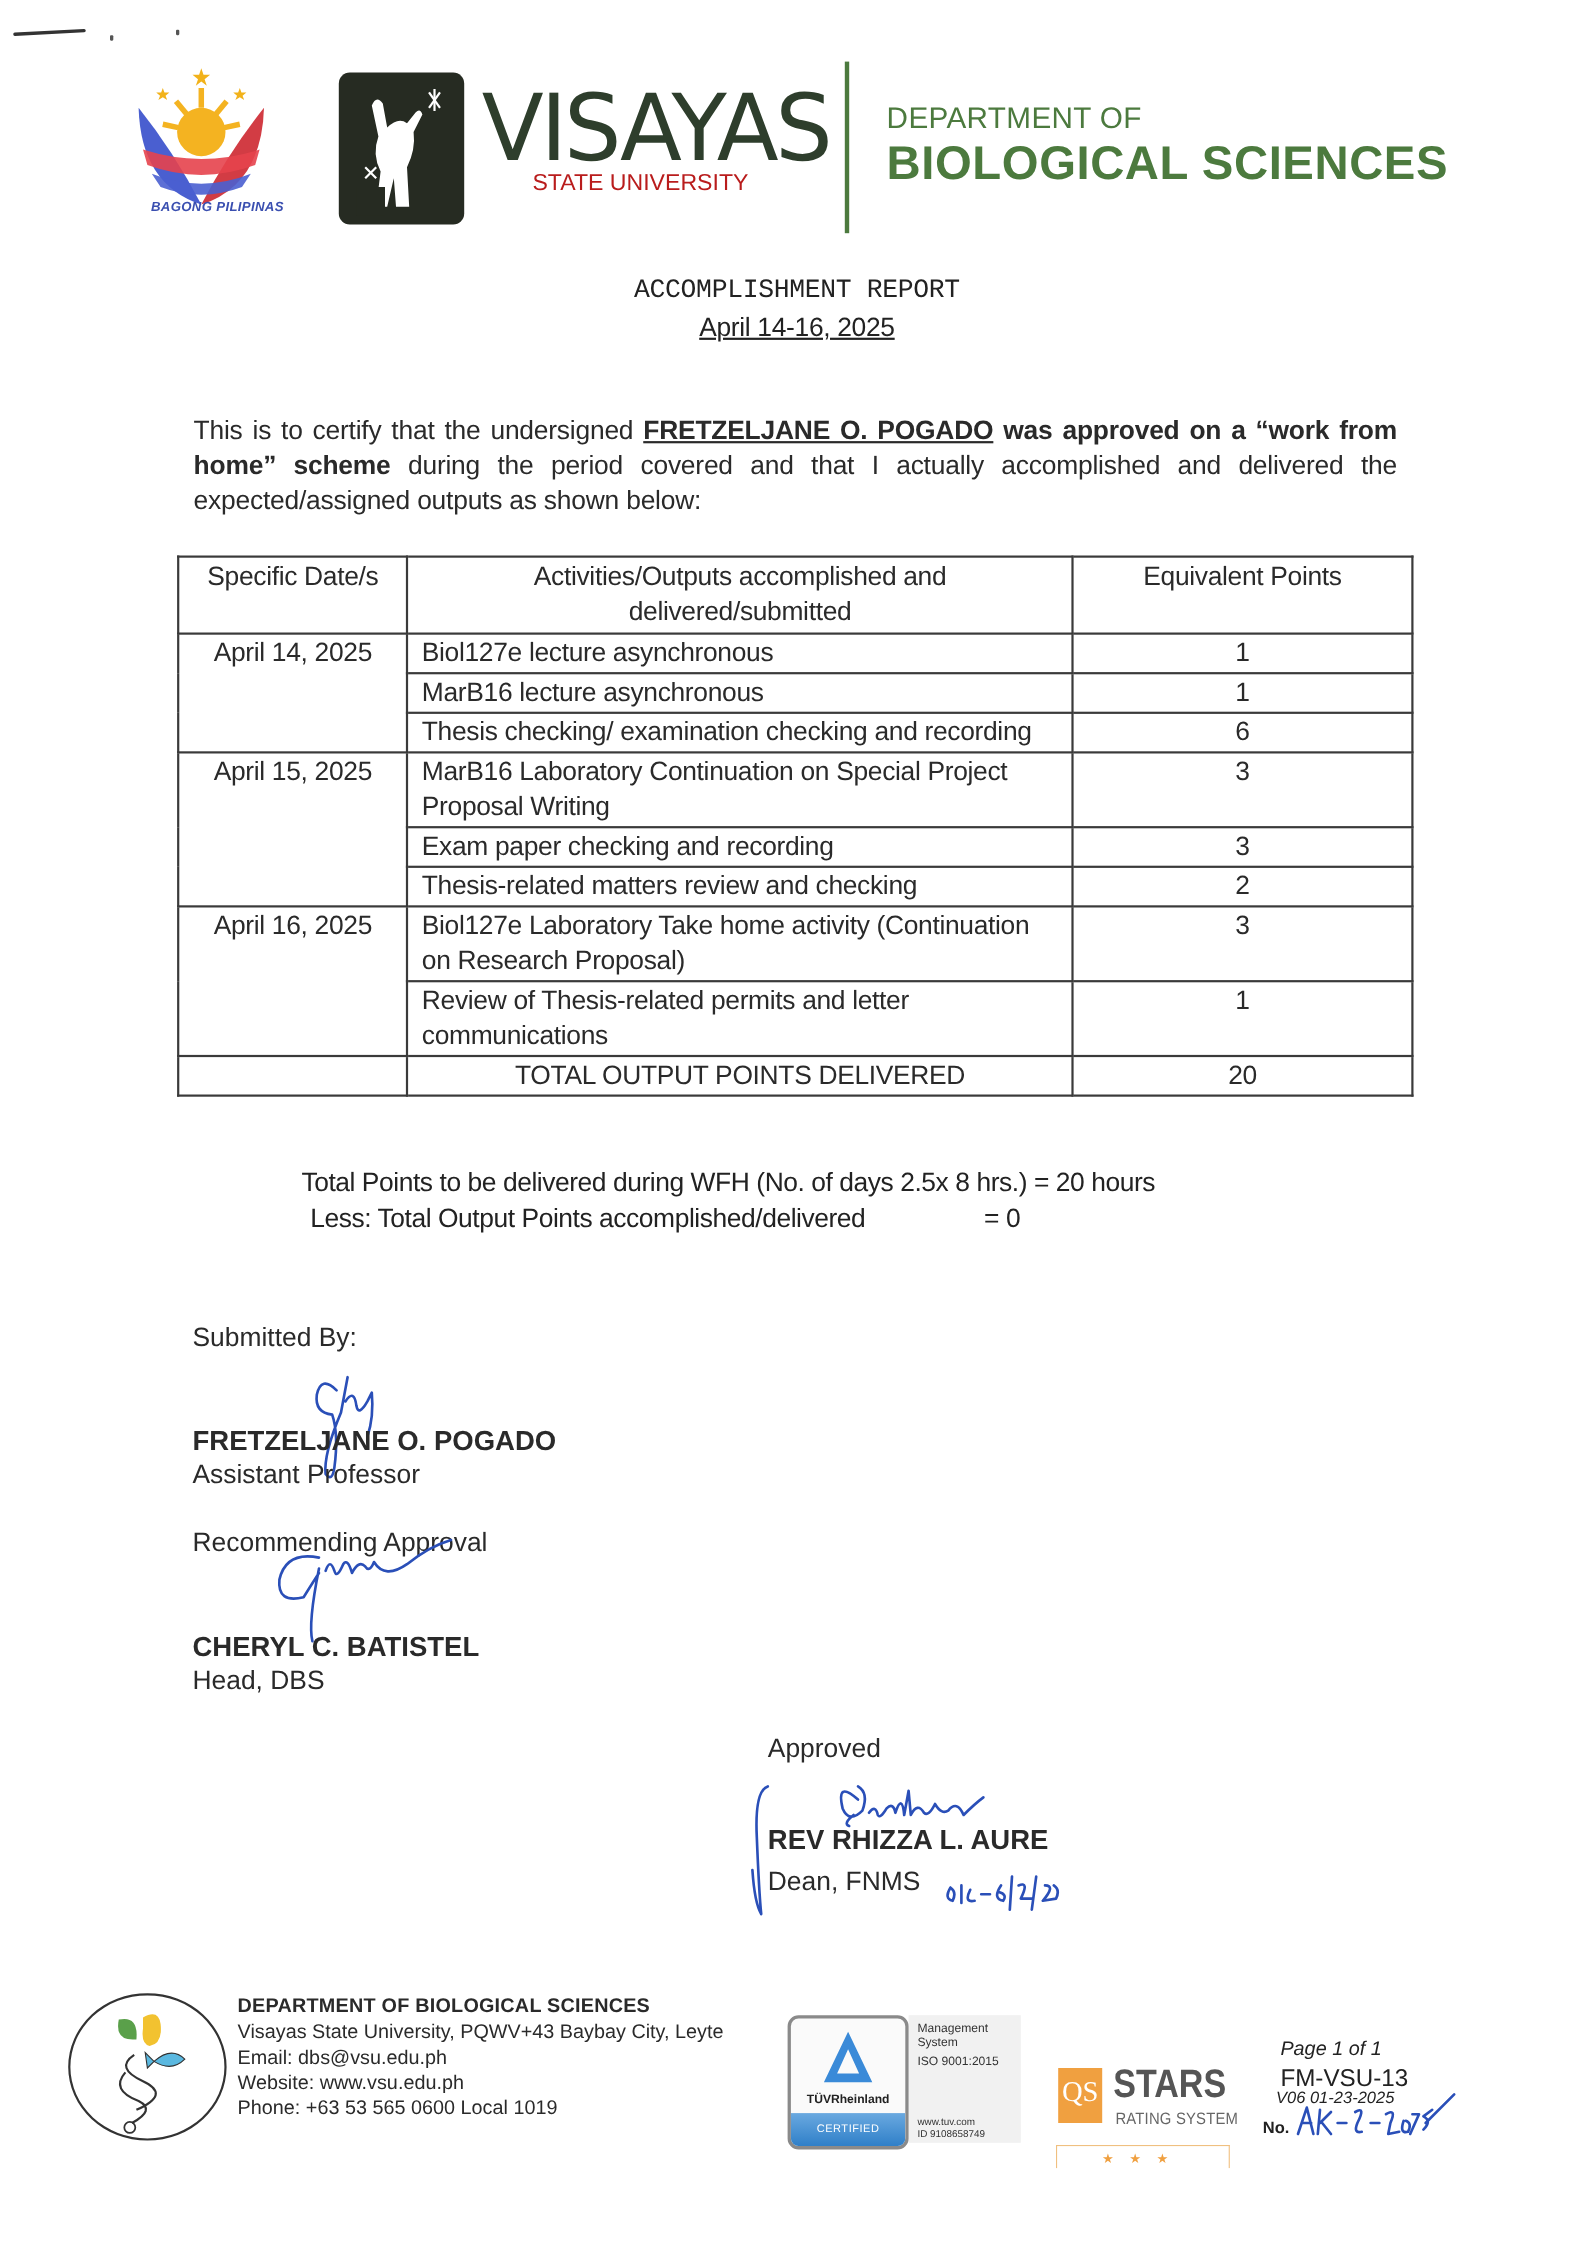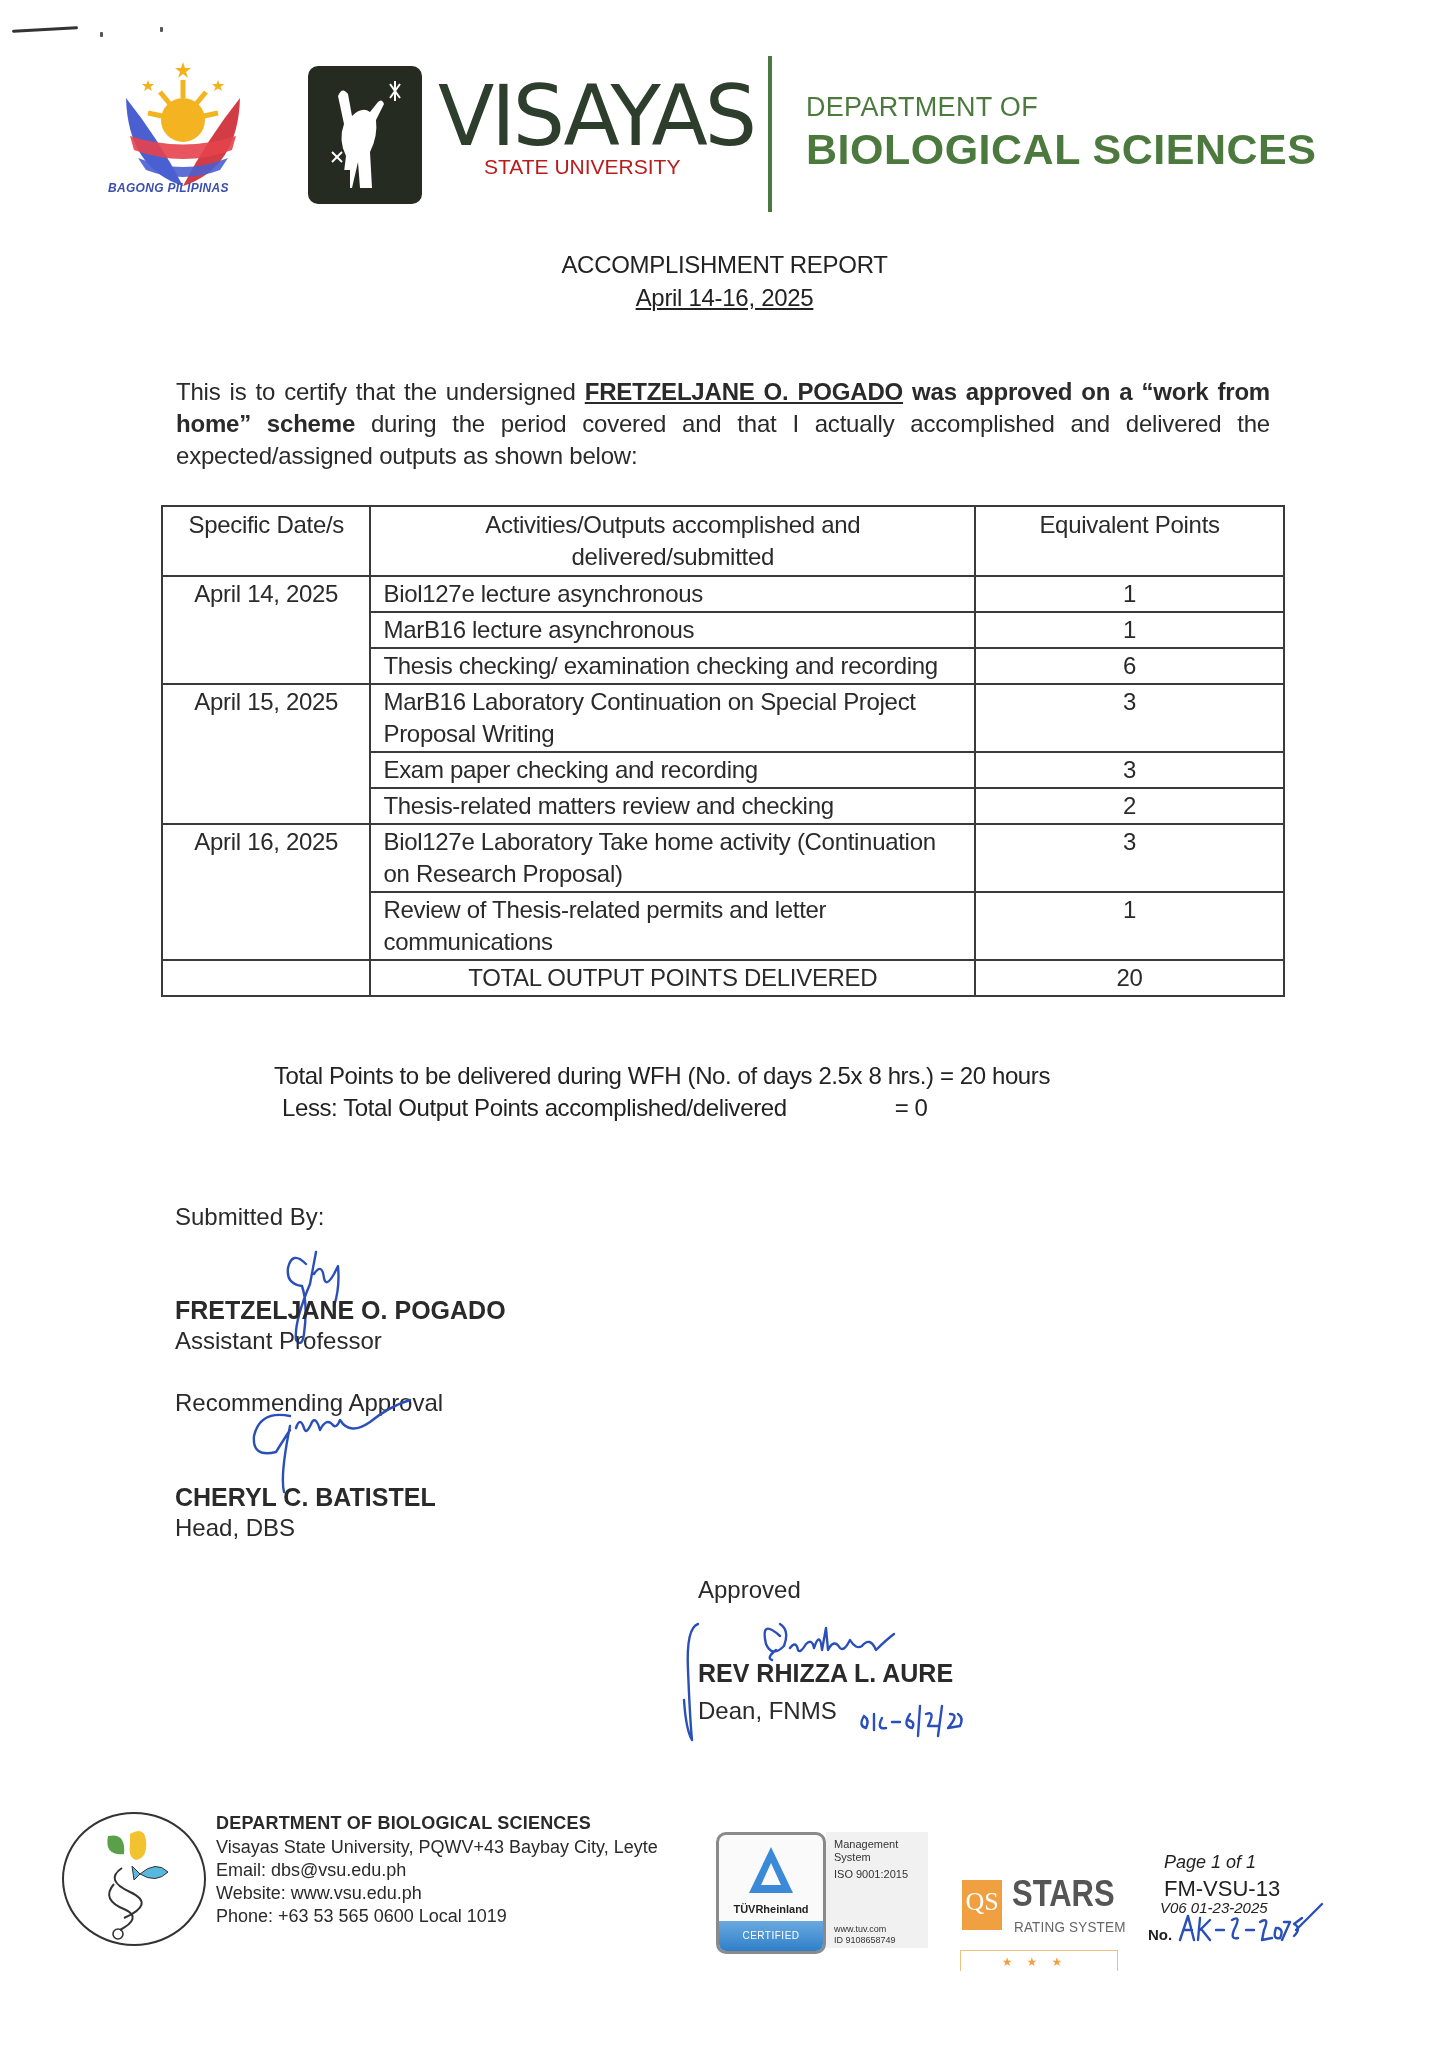--- a/index.html
+++ b/index.html
@@ -6,30 +6,30 @@
   body { width: 1449px; height: 2048px; position: relative; overflow: hidden;
          font-family: "Liberation Sans", sans-serif; color: #2a2a2a; }
   .abs { position: absolute; }
 
   
   .scan-line { left: 12px; top: 28px; width: 66px; height: 3px; background: #333; border-radius: 2px; transform: rotate(-3deg); }
   .scan-dot { width: 3px; height: 5px; background: #555; border-radius: 1px; }
 
   
   .bp-logo { left: 108px; top: 58px; width: 150px; height: 140px; }
-  .bp-text { left: 108px; top: 181px; width: 150px; text-align: left; font-size: 12px; font-weight: bold; color: #3a4fb0; font-style: italic; letter-spacing: 0.3px; }
+  .bp-text { left: 108px; top: 181px; width: 150px; text-align: right; font-size: 12px; font-weight: bold; color: #3a4fb0; font-style: italic; letter-spacing: 0.3px; }
   .vsu-box { left: 308px; top: 66px; width: 114px; height: 138px; background: #262b22; border-radius: 10px; }
   .vsu-word { left: 438px; top: 74px; font-size: 84px; color: #2e3e2c; letter-spacing: -3px; line-height: 1; transform: scaleX(0.98); transform-origin: left; font-family: "DejaVu Sans", sans-serif; font-weight: normal; }
   .vsu-sub { left: 484px; top: 156px; font-size: 21px; color: #b91c1c; letter-spacing: 0; line-height: 1; }
   .hdr-rule { left: 768px; top: 56px; width: 4px; height: 156px; background: #4c7a3e; }
   .dept-of { left: 806px; top: 94px; font-size: 27px; color: #4c7a3e; letter-spacing: 0.3px; line-height: 1; }
   .dept-name { left: 806px; top: 128px; font-size: 43px; color: #4c7a3e; font-weight: bold; letter-spacing: 0.5px; line-height: 1; }
 
   
-  .title { left: 0; top: 251px; width: 1449px; text-align: center; font-size: 24px; color: #222; font-family: Liberation Sans, sans-serif; letter-spacing: -0.3px; }
+  .title { left: 0; top: 251px; width: 1449px; text-align: center; font-size: 24px; color: #222; font-family: Liberation Mono, monospace; letter-spacing: -0.3px; }
   .subtitle { left: 0; top: 284px; width: 1449px; text-align: center; font-size: 24px; color: #222; text-decoration: underline; letter-spacing: -0.3px; }
 
   .intro { left: 176px; top: 376px; width: 1094px; font-size: 24px; line-height: 32px; color: #2a2a2a; text-align: justify; letter-spacing: -0.2px; }
   .intro b { font-weight: bold; }
   .intro u { text-decoration: underline; }
 
   
   .report-table { left: 161px; top: 505px; width: 1124px; border-collapse: collapse; font-size: 24px; color: #2a2a2a; letter-spacing: -0.3px; }
   .report-table td, .report-table th { border: 2px solid #3a3a3a; padding: 1px 12px; vertical-align: top; line-height: 32px; margin-top: 20px; }
   .report-table th { font-weight: normal; text-align: center; padding-top: 2px; padding-bottom: 2px; }

